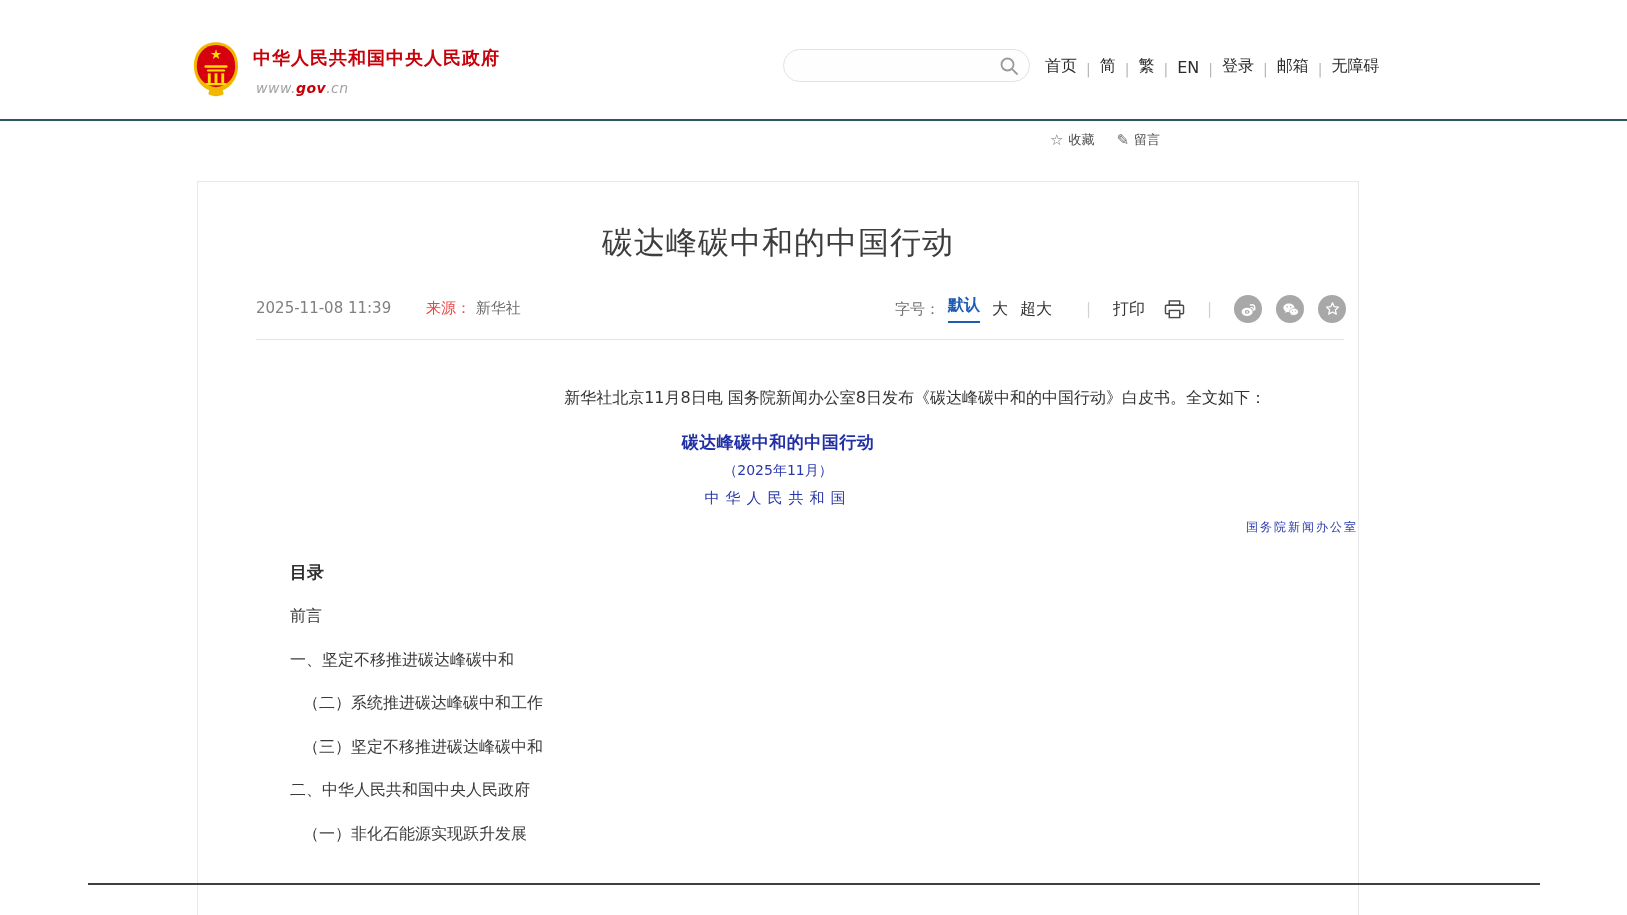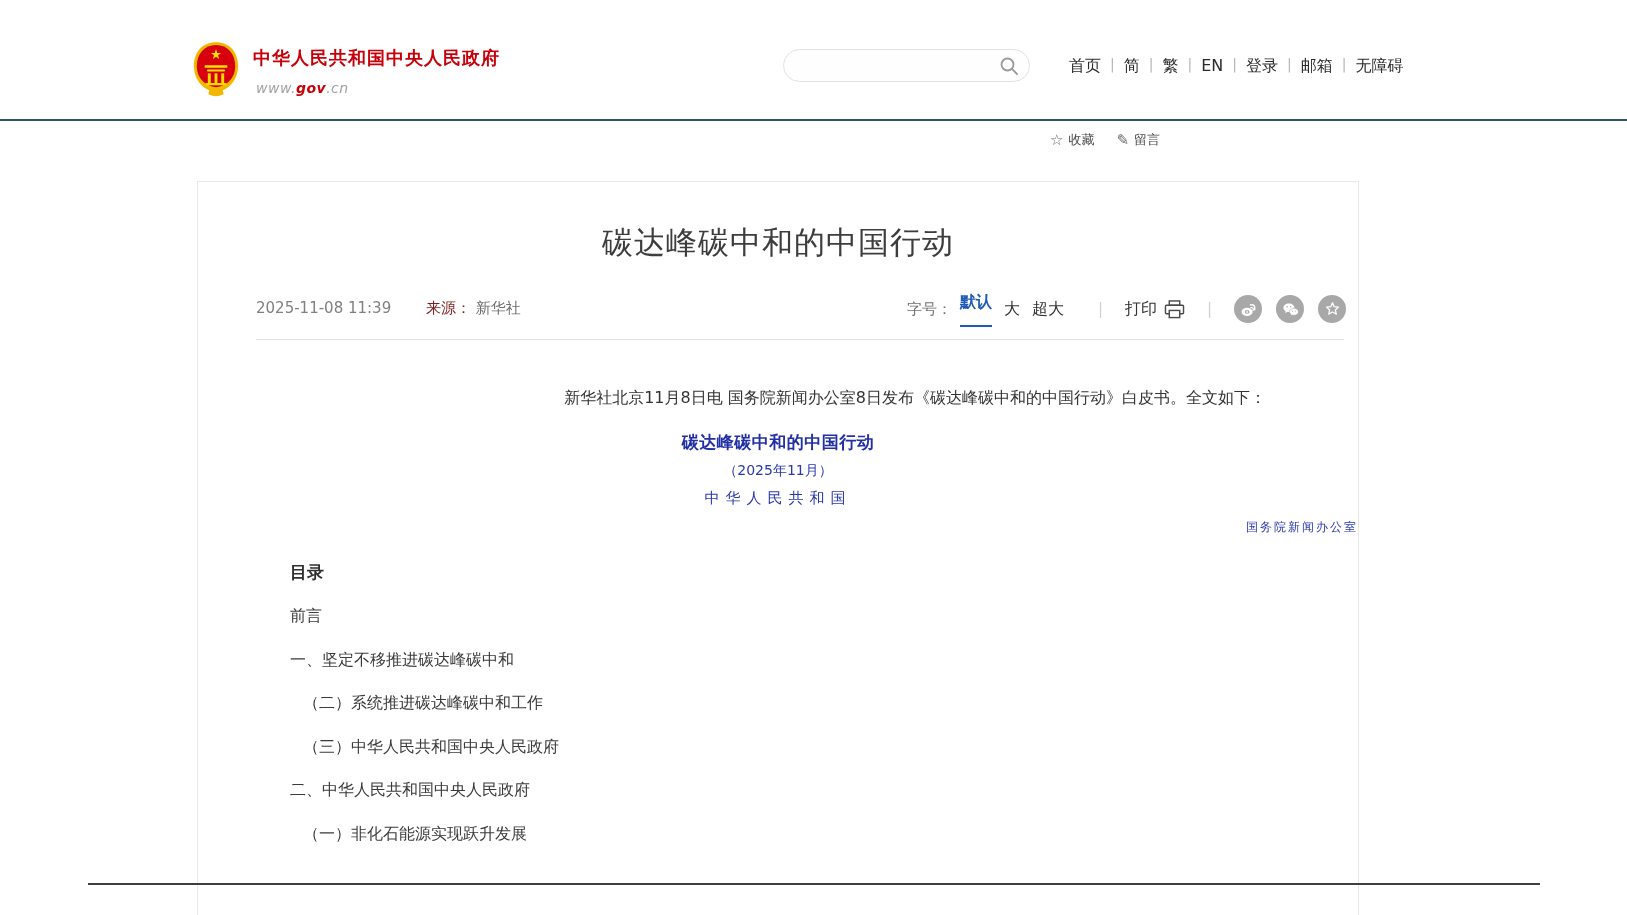--- a/index.html
+++ b/index.html
@@ -14,51 +14,51 @@
                color:#c7000a; letter-spacing:1px; white-space:nowrap; }
   .site-url { position:absolute; left:256px; top:80px; font-size:14px; color:#a2a2a2; letter-spacing:0.5px;font-style:italic; }
   .site-url .gov { color:#c7000a; font-weight:bold; }
 
   .search-box { position:absolute; left:783px; top:49px; width:247px; height:33px;
                 border:1px solid #e2e2e2; border-radius:17px; background:#fefefe; }
   .search-box input { position:absolute; left:16px; top:1px; width:190px; height:29px;
                       border:none; outline:none; background:transparent; font-size:14px; color:#333; }
   .search-icon { position:absolute; right:10px; top:6px; width:20px; height:20px; cursor:pointer; }
 
-  .top-nav { position:absolute; left:1045px; top:56px; display:flex; align-items:flex-start;
-             font-size:16px; color:#2b2b2b; white-space:nowrap;margin-left:24px; }
+  .top-nav { position:absolute; left:1045px; top:56px; display:flex; align-items:flex-end;
+             font-size:16px; color:#2b2b2b; white-space:nowrap; }
   .top-nav a { color:#2b2b2b; text-decoration:none; cursor:pointer; }
   .top-nav .sep { color:#b5b5b5; margin:0 9px; font-size:14px; }
 
   .teal-line { position:absolute; top:119px; left:0; right:0; height:2px; background:#2e5761; }
 
   
   .page-tools { position:absolute; left:1050px; top:131px; display:flex; gap:22px; align-items:center; }
   .tool { display:flex; align-items:center; gap:5px; cursor:pointer; }
   .tool .t-icon { font-size:15px; color:#6d6d6d; line-height:1; }
   .tool .t-label { font-size:13px; color:#4a4a4a; }
 
   
   .content-box { position:absolute; left:197px; top:181px; width:1162px; height:745px;
                  background:#fff; border:1px solid #e8e8e8; }
 
   .article-title { position:absolute; top:40px; left:0; right:0; text-align:center;
                    font-size:31px; font-weight:500; color:#3d3d3d; letter-spacing:1px; }
 
   .meta-row { position:absolute; top:112px; left:58px; right:12px; height:30px; }
   .meta-left { position:absolute; left:0; top:5px; font-size:15px; color:#808080; white-space:nowrap; }
-  .meta-left .src-label { margin-left:30px; color:#7f1d1d; }
+  .meta-left .src-label { margin-left:30px; color:#ef4444; }
   .meta-left .src { color:#6e6e6e; }
 
   .meta-right { position:absolute; right:0; top:0; height:30px; display:flex; align-items:center; white-space:nowrap; }
   .fs-label { font-size:15px; color:#6e6e6e; margin-right:8px; }
   .fs-opt { font-size:16px; color:#333; margin-right:12px; cursor:pointer; }
-  .fs-opt.active { color:#1f5bb5; font-weight:bold; border-bottom:2px solid #1f5bb5; padding-bottom:12px; }
+  .fs-opt.active { color:#1f5bb5; font-weight:bold; border-bottom:2px solid #1f5bb5; padding-bottom:5px; }
   .meta-sep { color:#d2d2d2; margin:0 22px; font-size:15px; }
-  .print-wrap { display:flex; align-items:center; gap:7px; cursor:pointer; }
+  .print-wrap { display:flex; align-items:center; gap:19px; cursor:pointer; }
   .print-label { font-size:16px; color:#333; }
   .share-group { display:flex; align-items:center; gap:14px; }
   .share-circle { width:28px; height:28px; border-radius:50%; background:#a8a8a8;
                   display:flex; align-items:center; justify-content:center; cursor:pointer; }
 
   .meta-divider { position:absolute; top:157px; left:58px; right:14px; height:1px; background:#e4e4e4; }
 
   .lead { position:absolute; top:204px; left:92px; right:92px; font-size:16px; color:#333; line-height:24px;text-align:right; }
 
   .doc-title   { position:absolute; top:249px; left:0; right:0; text-align:center;
@@ -204,21 +204,21 @@
     <div class="doc-date">（2025年11月）</div>
     <div class="doc-issuer1">中华人民共和国</div>
     <div class="doc-issuer2">国务院新闻办公室</div>
 
     <div class="toc-heading">目录</div>
 
     <div class="toc">
       <div class="toc-item">前言</div>
       <div class="toc-item">一、坚定不移推进碳达峰碳中和</div>
       <div class="toc-item lvl1">（二）系统推进碳达峰碳中和工作</div>
-      <div class="toc-item lvl1">（三）中华人民共和国中央人民政府</div>
+      <div class="toc-item lvl1">（三）坚定不移推进碳达峰碳中和</div>
       <div class="toc-item">二、中华人民共和国中央人民政府</div>
       <div class="toc-item lvl1">（一）非化石能源实现跃升发展</div>
     </div>
 
   </div>
 
   <div class="bottom-line"></div>
 
 </div>
 

